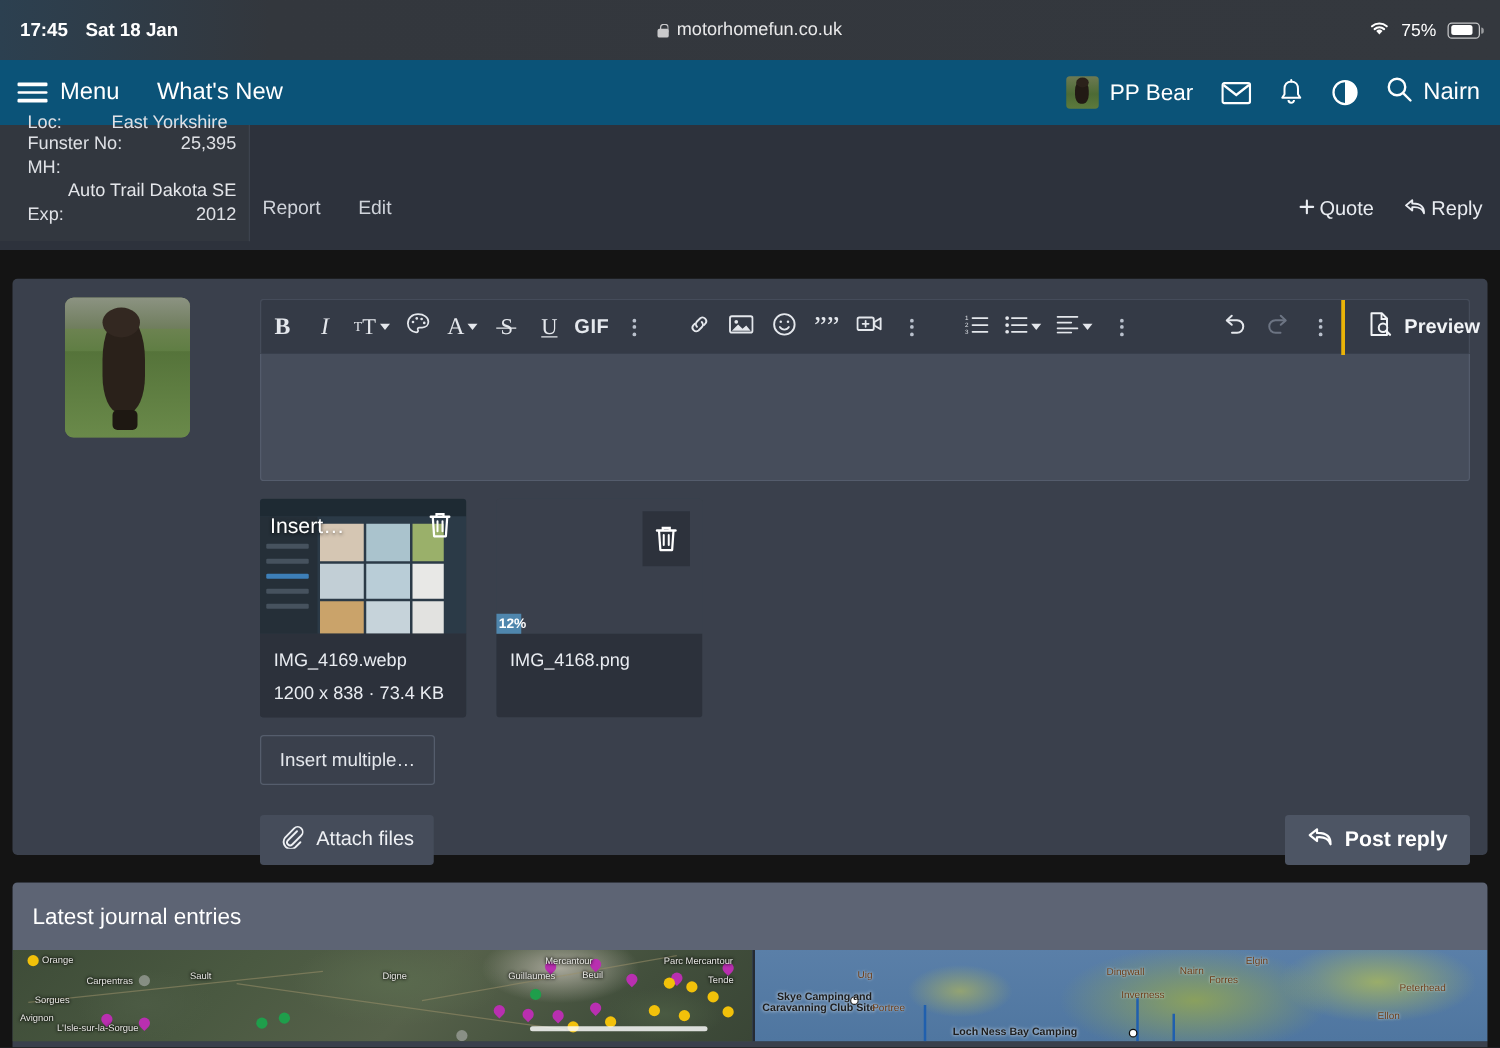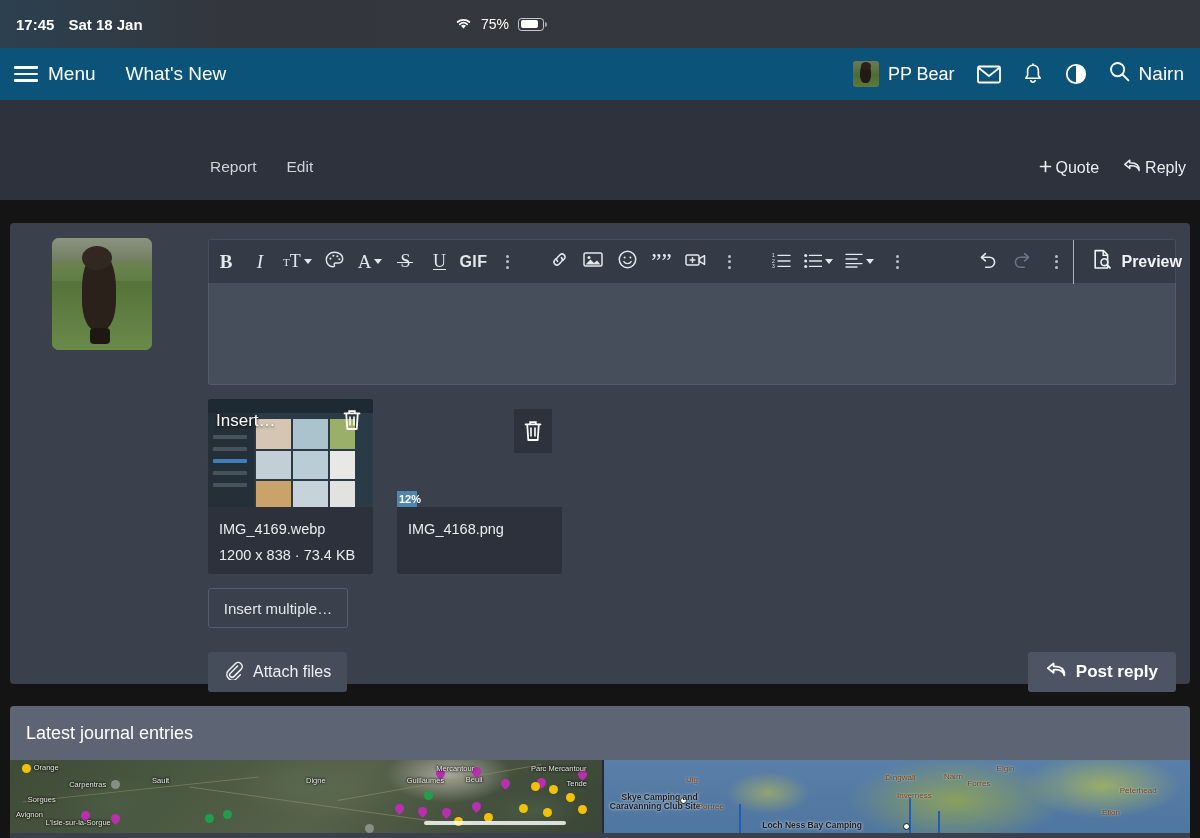--- a/index.html
+++ b/index.html
@@ -111,21 +111,21 @@
   }
   .tbtn.wide { width:auto; padding:0 4px; }
   .tbtn.disabled { color:#6c7483; }
   .tb-sep { width:1px; height:28px; background:#4b5261; margin:0 9px; }
   .caret { width:0;height:0;border-left:4px solid transparent;border-right:4px solid transparent;
            border-top:5px solid currentColor; margin-left:3px; }
   .dots { display:flex; flex-direction:column; gap:2.5px; align-items:center; }
   .dots i { width:3px; height:3px; border-radius:50%; background:#b9c0cc; display:block; }
   .tb-preview {
     margin-left:auto; display:flex; align-items:center; gap:8px; padding:0 16px 0 18px;
-    height:44px; border-left:1px solid #eab308; font-size:16px; font-weight:700; color:#f1f3f6;
+    height:44px; border-left:3px solid #eab308; font-size:16px; font-weight:700; color:#f1f3f6;
     cursor:pointer;
   }
   .gif-ic { font-size:16px; font-weight:800; letter-spacing:.5px; }
 
   .textarea {
     height:102px; background:#464d5b; border:1px solid #545c6c; border-top:none;
     border-radius:0 0 3px 3px;
   }
 
   
@@ -219,20 +219,24 @@
 </style>
 </head>
 <body>
 
 <div class="page">
 
   <div class="statusbar">
     <div class="sb-left">
       <span>17:45</span>
       <span>Sat 18 Jan</span>
+    </div>
+    <div class="sb-center">
+      <span class="lock"></span>
+      <span>motorhomefun.co.uk</span>
     </div>
     <div class="sb-right">
       <span>
         <svg width="17" height="13" viewBox="0 0 17 13">
           <path d="M8.5 11.6 L11 8.8 A3.7 3.7 0 0 0 6 8.8 Z" fill="#fff"></path>
           <path d="M2.6 5.0 A9 9 0 0 1 14.4 5.0" stroke="#fff" stroke-width="1.7" fill="none" stroke-linecap="round"></path>
           <path d="M4.7 7.3 A6 6 0 0 1 12.3 7.3" stroke="#fff" stroke-width="1.7" fill="none" stroke-linecap="round"></path>
         </svg>
       </span>
       <span class="pct">75%</span>
@@ -289,20 +293,38 @@
             <circle cx="8.6" cy="8.6" r="6.6" stroke="#fff" stroke-width="1.9" fill="none"></circle>
             <path d="M13.5 13.5 L19.4 19.4" stroke="#fff" stroke-width="1.9" stroke-linecap="round"></path>
           </svg>
         </span>
         <span>Nairn</span>
       </div>
     </div>
   </div>
 
   <div class="poststrip">
+    <div class="userbox">
+      <div class="clipped">
+        <span class="k">Loc:</span>
+        <span class="v">East Yorkshire</span>
+      </div>
+      <div class="ub-row">
+        <span class="k">Funster No:</span>
+        <span class="v">25,395</span>
+      </div>
+      <div class="ub-row">
+        <span class="k">MH:</span>
+      </div>
+      <div class="ub-mh-val">Auto Trail Dakota SE</div>
+      <div class="ub-row">
+        <span class="k">Exp:</span>
+        <span class="v">2012</span>
+      </div>
+    </div>
 
     <div class="post-actions">
       <span>Report</span>
       <span>Edit</span>
     </div>
 
     <div class="post-right">
       <div class="pr-btn">
         <span>
           <svg width="13" height="13" viewBox="0 0 13 13">

